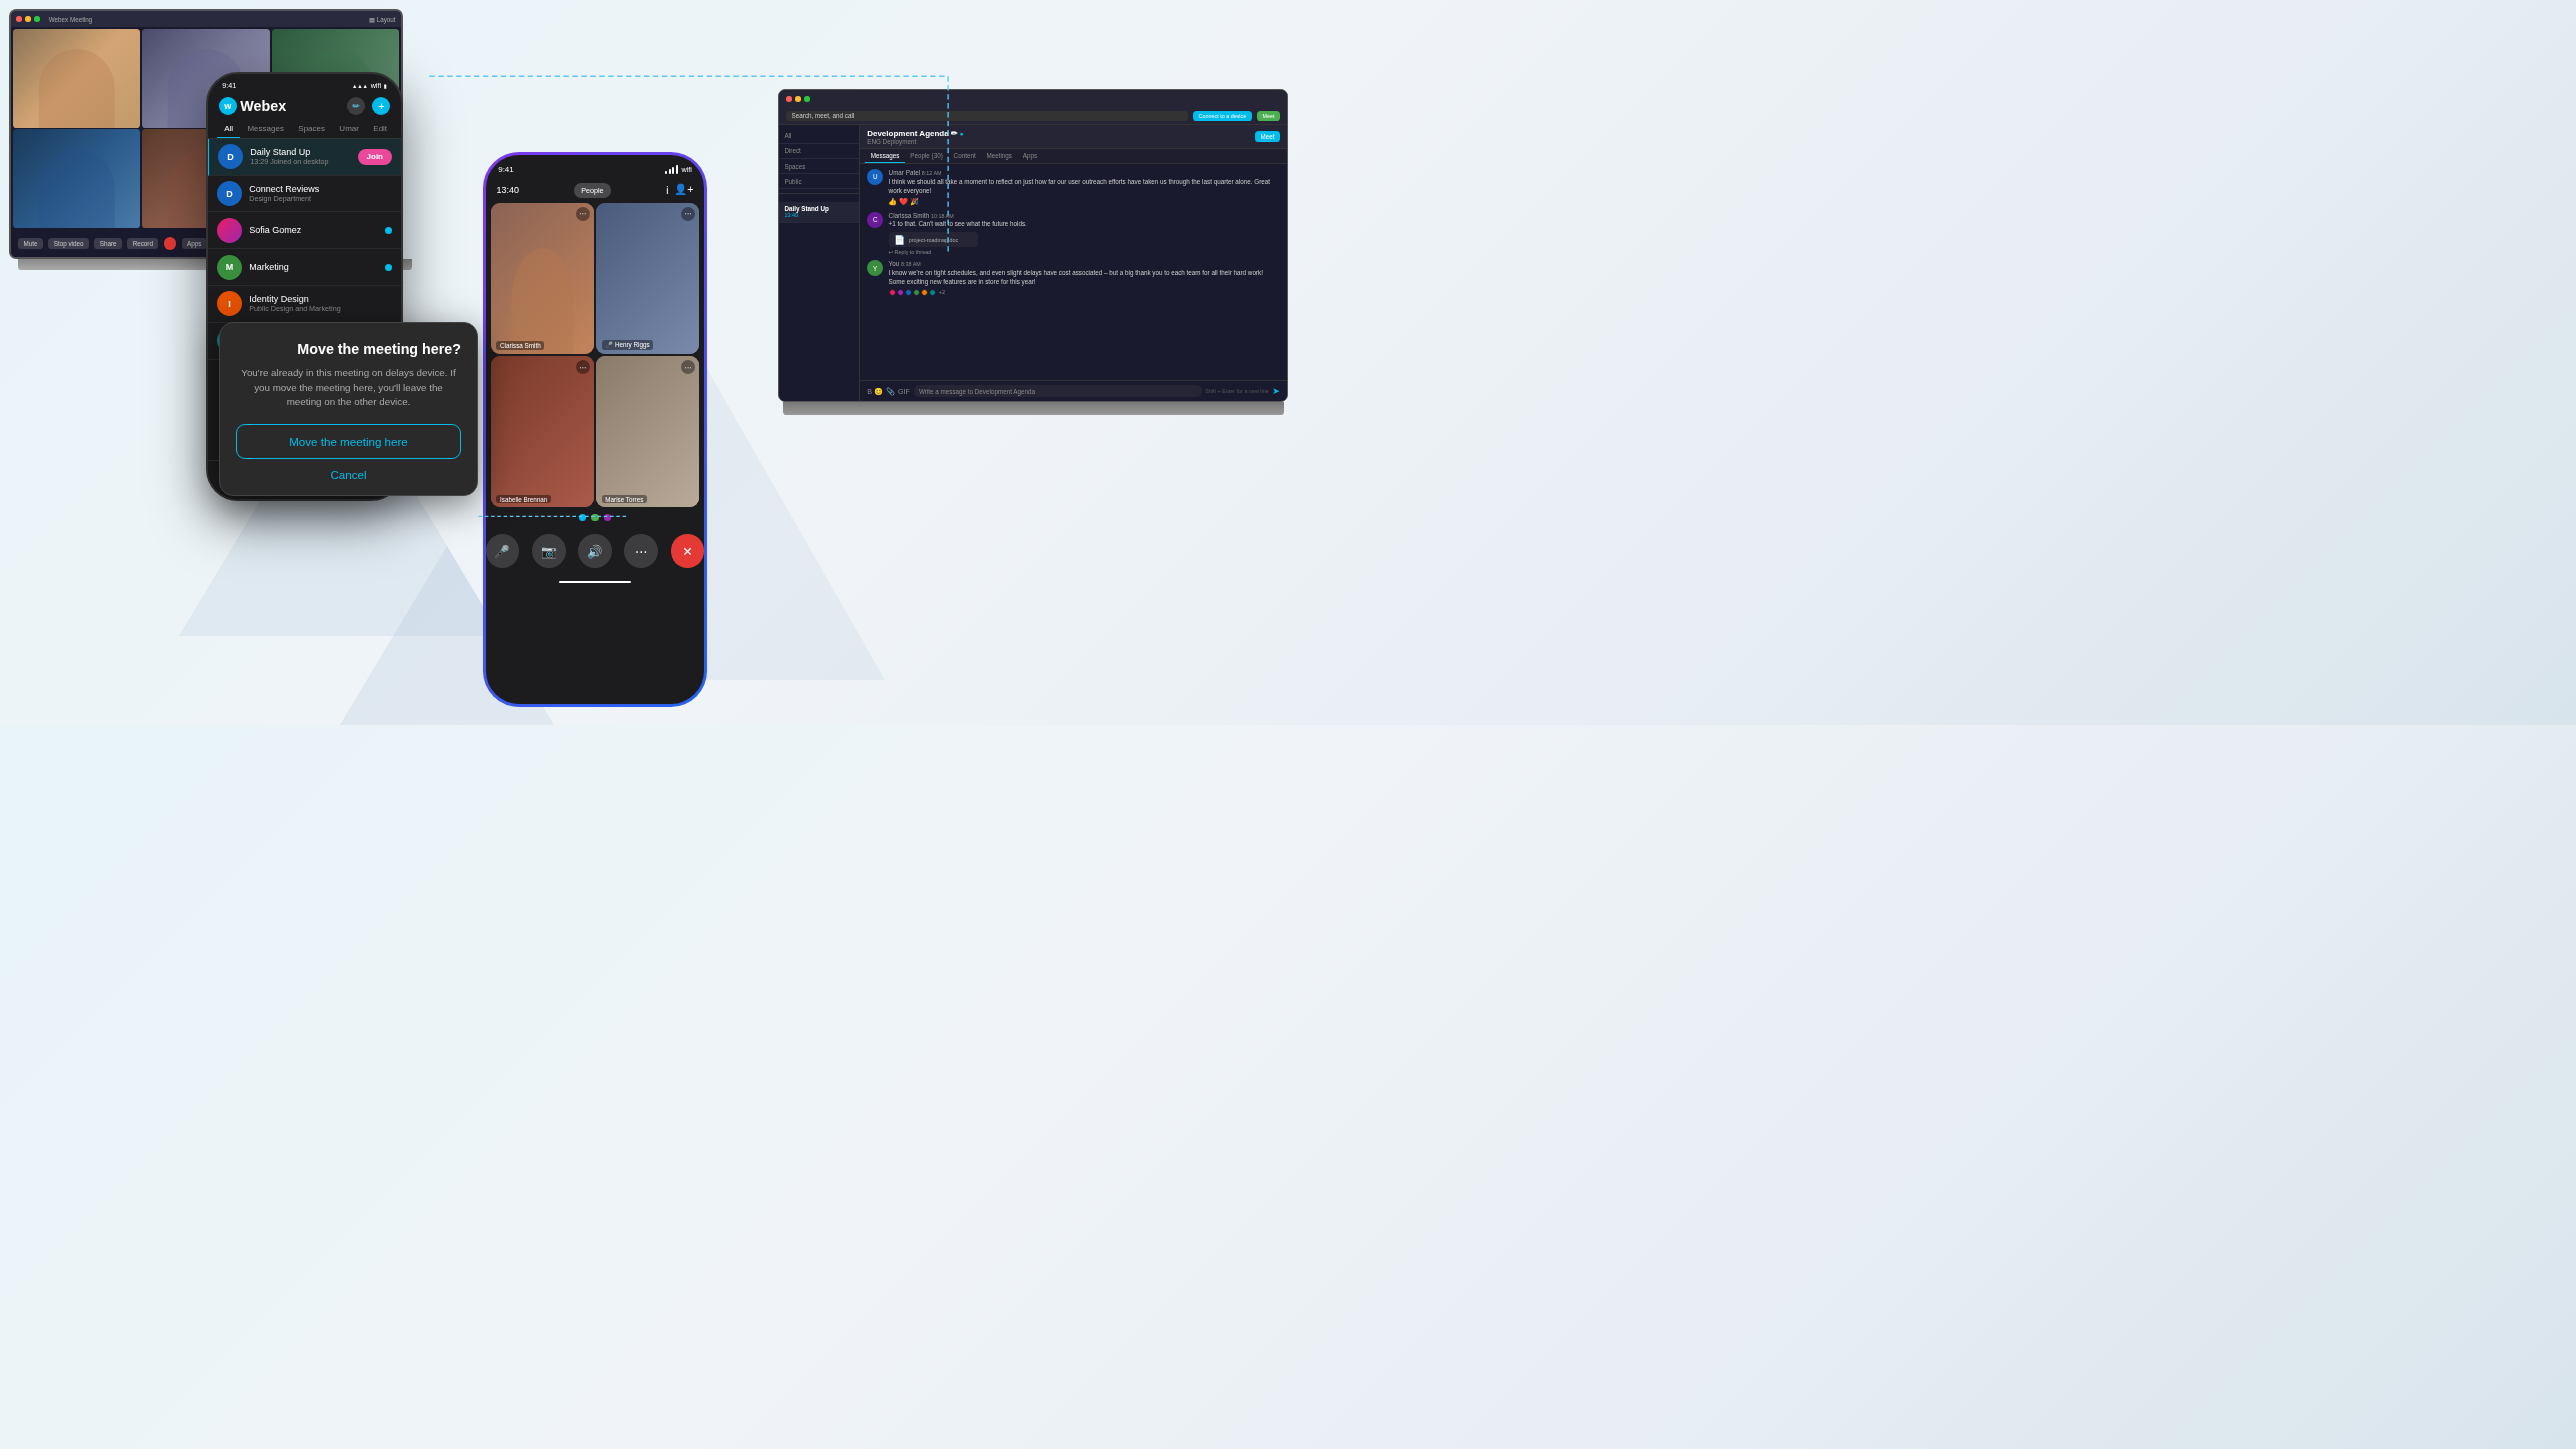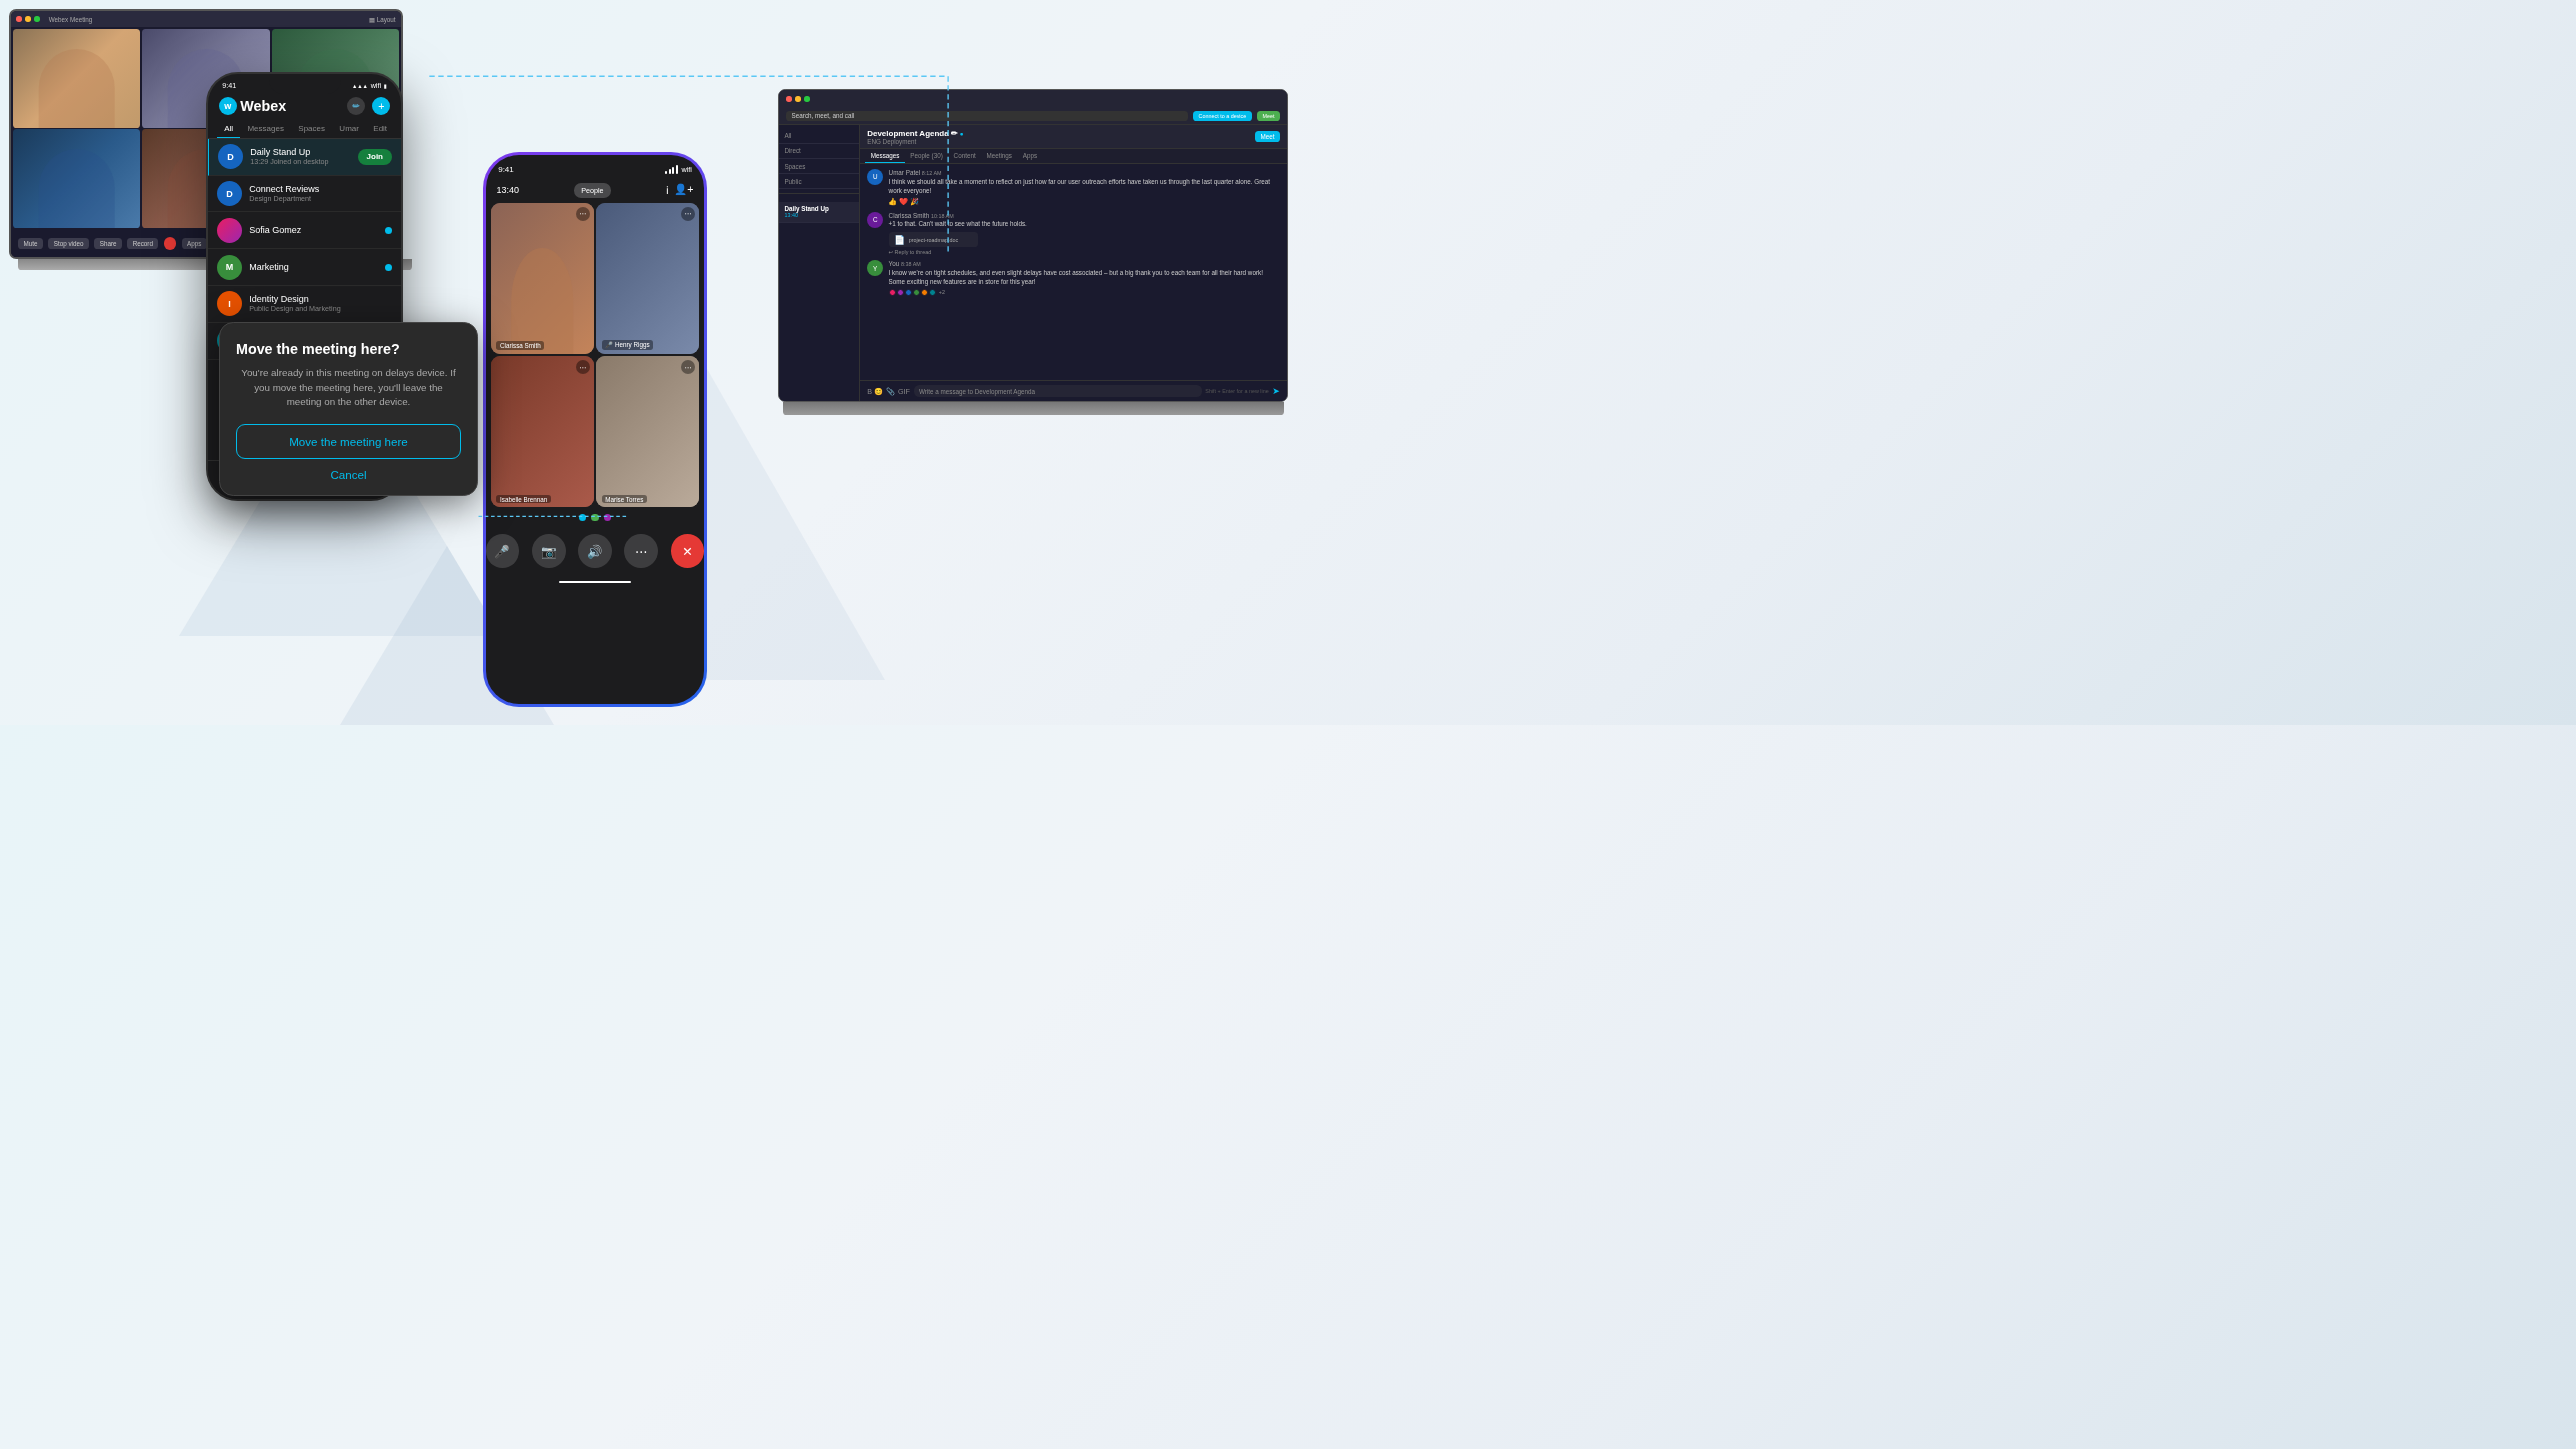--- a/index.html
+++ b/index.html
@@ -230,21 +230,21 @@
     }
     .item-info { flex: 1; min-width: 0; }
     .item-name { font-size: 9px; color: white; font-weight: 500; }
     .item-sub { font-size: 7.2px; color: #888; }
     .item-badge {
       width: 7.2px; height: 7.2px;
       border-radius: 50%;
       background: #00bceb;
     }
     .join-btn {
-      background: #15803d;
+      background: #ec4899;
       color: white;
       border-radius: 10.7px;
       padding: 3.6px 9px;
       font-size: 8px;
       font-weight: bold;
     }
     .phone-bottom-tab {
       position: absolute;
       bottom: 0; left: 0; right: 0;
       height: 39px;
@@ -265,21 +265,21 @@
       border-radius: 14.3px;
       border: 0.9px solid #444;
       padding: 18px 16px 14.3px;
       z-index: 20;
       box-shadow: 0 9px 36px rgba(0,0,0,0.5);
     }
     .dialog-title {
       font-size: 14.3px;
       font-weight: bold;
       color: white;
-      text-align: left;
+      text-align: right;
       margin-bottom: 9px;
     }
     .dialog-body {
       font-size: 9.8px;
       color: #aaa;
       text-align: center;
       line-height: 1.5;
       margin-bottom: 14.3px;
     }
     .dialog-primary-btn {

